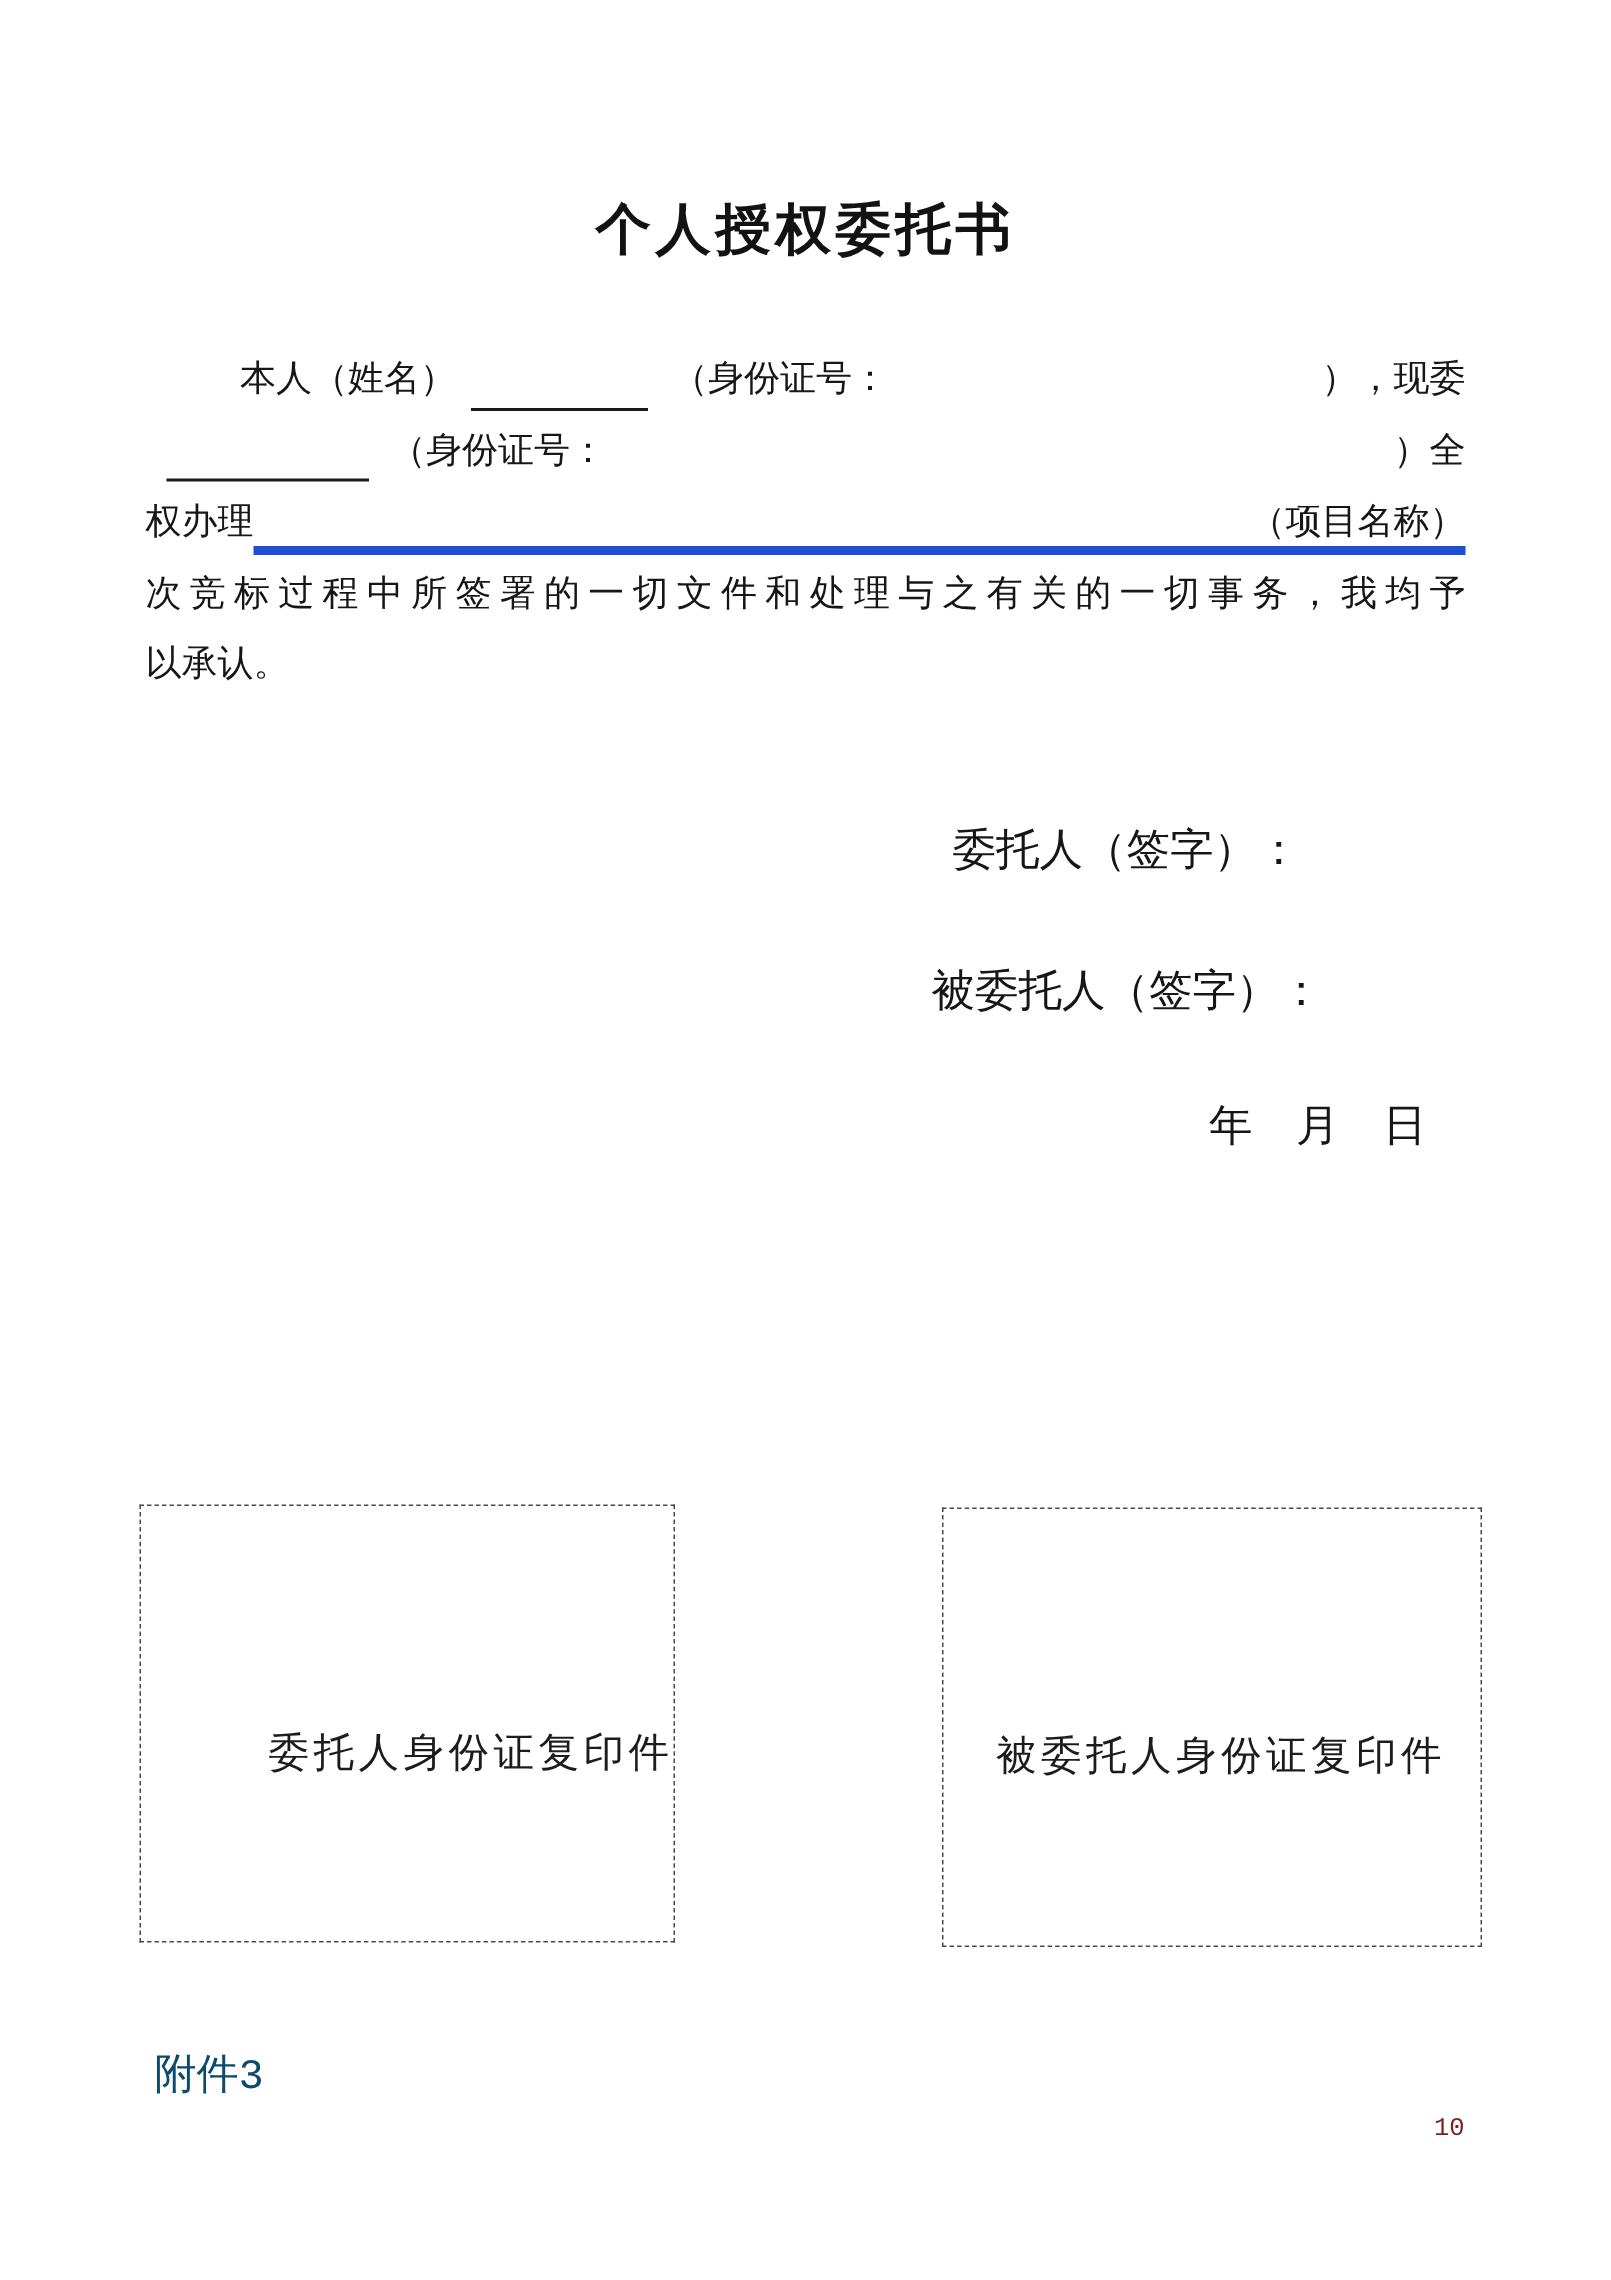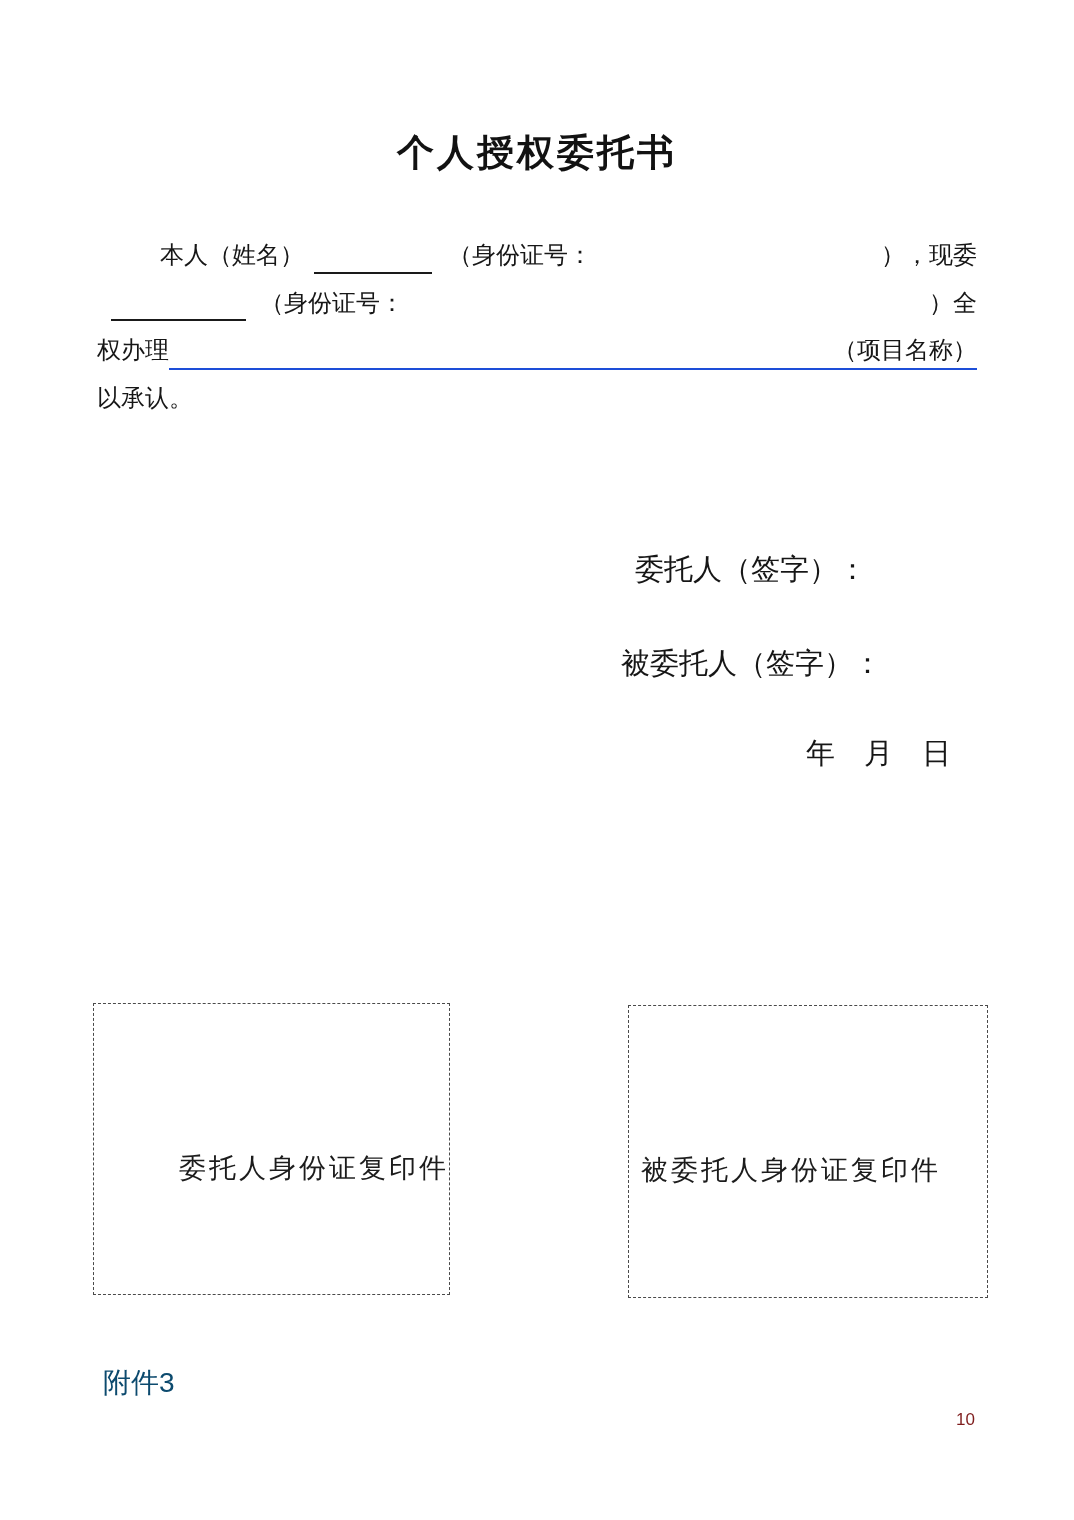--- a/index.html
+++ b/index.html
@@ -1,21 +1,21 @@
 <!DOCTYPE html>
 <html><head>
 <meta charset="utf-8">
 <style>
   * { margin:0; padding:0; box-sizing:border-box; }
   html,body { background:#ffffff; }
   .page {
     position:relative;
     width:1074px; height:1520px;
     background:#ffffff;
-    font-family:Liberation Sans, sans-serif;
+    font-family:Liberation Mono, monospace;
     color:#111111;
     overflow:hidden;
     border-radius:16px;
   }
   .doc-title {
     position:absolute; top:128px; left:0; right:0;
     text-align:center;
     font-size:37px; letter-spacing:3px;
     color:#121212;
     white-space:nowrap;
@@ -34,21 +34,21 @@
     height:0;
     border-bottom:2px solid #1a1a1a;
     margin-bottom:5px;
   }
   .blank.w1 { width:118px; margin-left:10px; margin-right:16px; }
   .blank.w2 { width:135px; margin-left:14px; margin-right:14px; }
   .spacer { flex:1 1 auto; }
   .ulwrap {
     flex:1 1 auto;
     display:flex;
-    border-bottom:2px solid #1d4ed8;
+    border-bottom:6px solid #1d4ed8;
     margin-bottom:4px;
     overflow:visible;
   }
   .ulwrap .spacer { flex:1 1 auto; }
   .justified {
     display:block; height:47.5px;
     text-align:justify;
     text-align-last:justify;
   }
   .sig-line {
@@ -68,21 +68,21 @@
   #box-principal { left:93px;  top:1003px; width:357px; height:292px; }
   #box-agent     { left:628px; top:1005px; width:360px; height:293px; }
   .id-box .box-label {
     display:block;
     margin-top:146px;
     font-size:27px; letter-spacing:3px;
     color:#1c1c1c;
     white-space:nowrap;
   }
   #box-principal .box-label { text-align:right; }
-  #box-agent .box-label { text-align:left; padding-left:12px; }
+  #box-agent .box-label { text-align:center; padding-left:12px; }
   .attachment-note {
     position:absolute; left:103px; top:1364px;
     font-size:28px; color:#0c4a6e;
     white-space:nowrap;
   }
   .page-number {
     position:absolute; left:956px; top:1410px;
     font-size:17px; color:#7f1d1d;
   }
 </style>
@@ -111,20 +111,21 @@
     </div>
 
     <div class="line">
       <span class="t">权办理</span>
       <span class="ulwrap">
         <span class="spacer"></span>
         <span class="t">（项目名称）</span>
       </span>
     </div>
 
+    <div class="justified">次竞标过程中所签署的一切文件和处理与之有关的一切事务，我均予</div>
 
     <div class="line">
       <span class="t">以承认。</span>
     </div>
 
   </div>
 
   <div class="sig-line" id="sig-agent">被委托人（签字）：</div>
 
   <div class="sig-line" id="sig-principal">委托人（签字）：</div>

